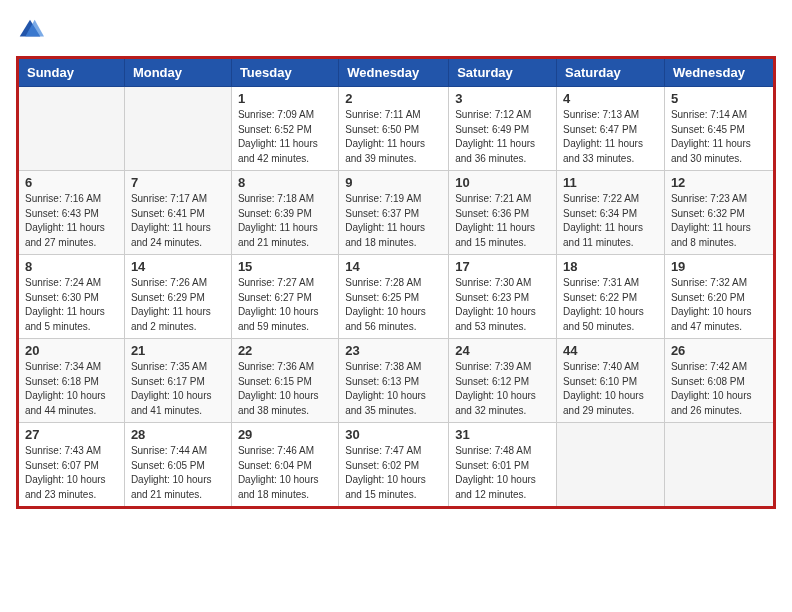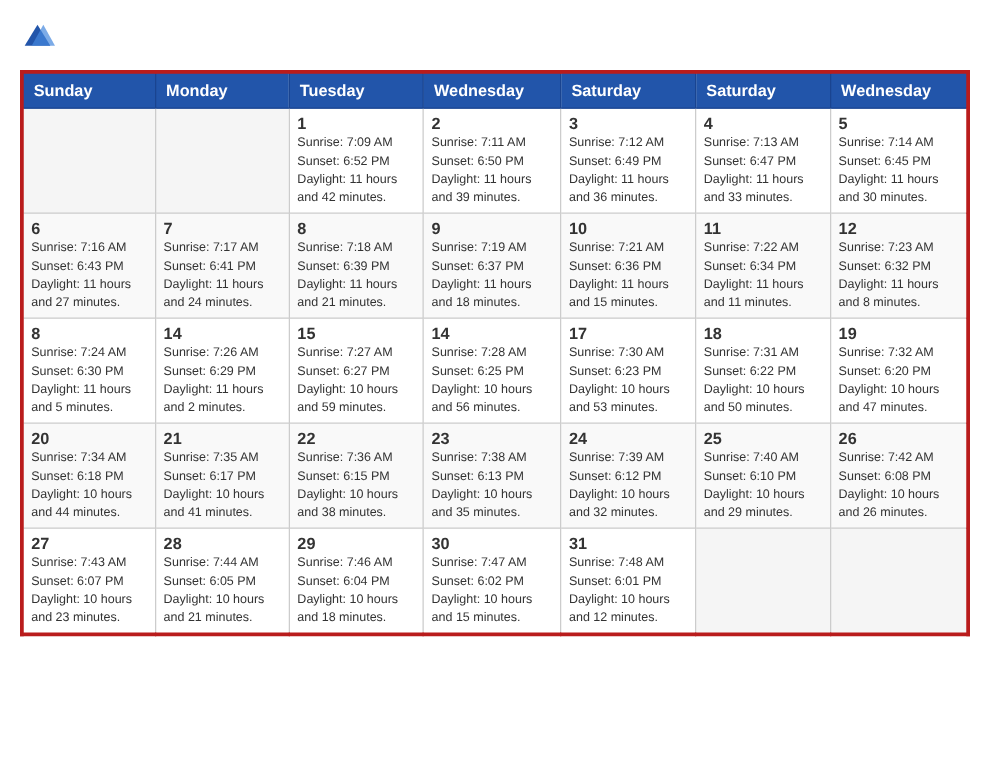--- a/index.html
+++ b/index.html
@@ -220,21 +220,21 @@
         </td>
         <td>
           <span class="day-number">23</span>
           <div class="day-info">Sunrise: 7:38 AM<br>Sunset: 6:13 PM<br>Daylight: 10 hours and 35 minutes.</div>
         </td>
         <td>
           <span class="day-number">24</span>
           <div class="day-info">Sunrise: 7:39 AM<br>Sunset: 6:12 PM<br>Daylight: 10 hours and 32 minutes.</div>
         </td>
         <td>
-          <span class="day-number">25</span>
+          <span class="day-number">44</span>
           <div class="day-info">Sunrise: 7:40 AM<br>Sunset: 6:10 PM<br>Daylight: 10 hours and 29 minutes.</div>
         </td>
         <td>
           <span class="day-number">26</span>
           <div class="day-info">Sunrise: 7:42 AM<br>Sunset: 6:08 PM<br>Daylight: 10 hours and 26 minutes.</div>
         </td>
       </tr>
       <tr>
         <td>
           <span class="day-number">27</span>

